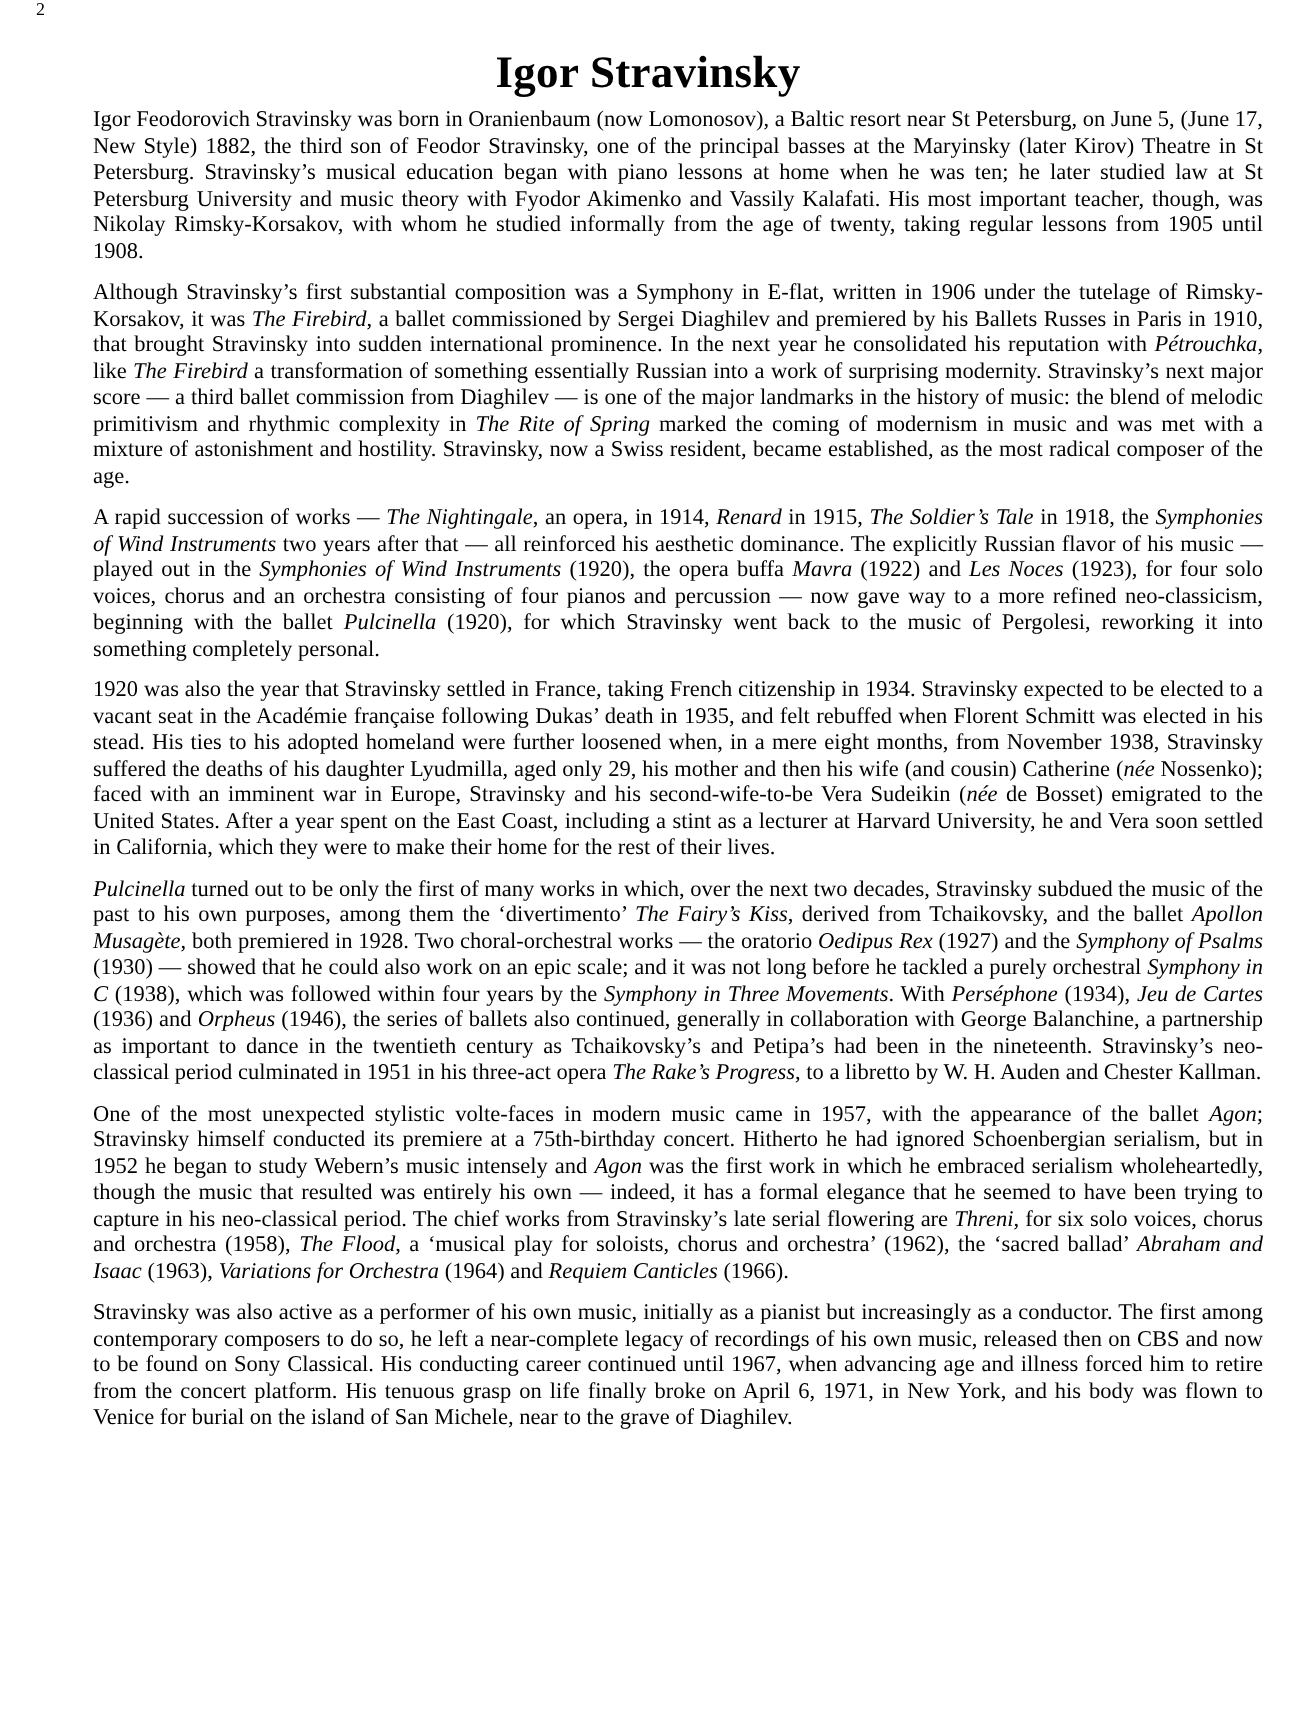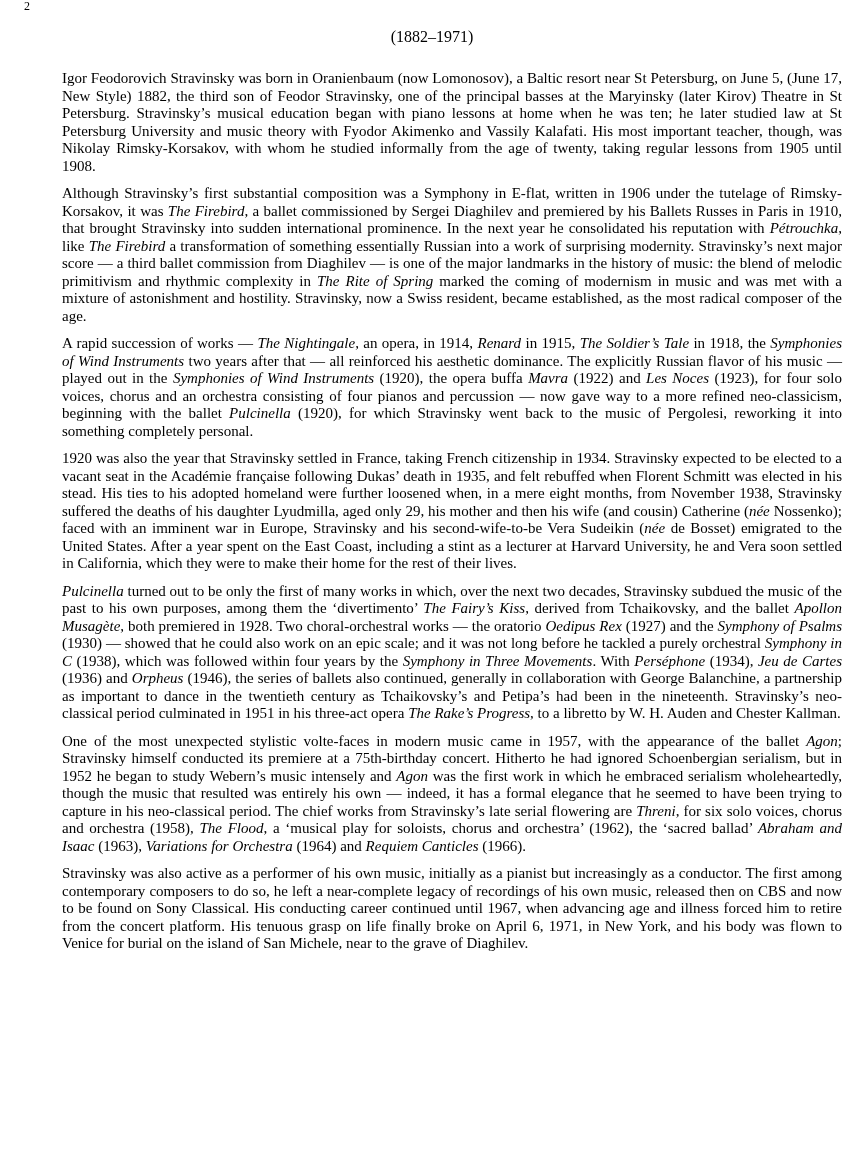--- a/index.html
+++ b/index.html
@@ -54,22 +54,22 @@
   }
   .para em {
   }
 </style>
 </head>
 <body>
 
 <div class="page">
   <div class="page-number">2</div>
 
+  <h1 class="doc-title">Igor Stravinsky</h1>
 
-  <div class="doc-subtitle">(1882–1971)</div>
 
   <div class="body-text">
       <p class="para">Igor Feodorovich Stravinsky was born in Oranienbaum (now Lomonosov), a Baltic resort near St Petersburg, on June 5, (June 17, New Style) 1882, the third son of Feodor Stravinsky, one of the principal basses at the Maryinsky (later Kirov) Theatre in St Petersburg. Stravinsky’s musical education began with piano lessons at home when he was ten; he later studied law at St Petersburg University and music theory with Fyodor Akimenko and Vassily Kalafati. His most important teacher, though, was Nikolay Rimsky-Korsakov, with whom he studied informally from the age of twenty, taking regular lessons from 1905 until 1908.</p>
       <p class="para">Although Stravinsky’s first substantial composition was a Symphony in E-flat, written in 1906 under the tutelage of Rimsky-Korsakov, it was <em>The Firebird</em>, a ballet commissioned by Sergei Diaghilev and premiered by his Ballets Russes in Paris in 1910, that brought Stravinsky into sudden international prominence. In the next year he consolidated his reputation with <em>Pétrouchka</em>, like <em>The Firebird</em> a transformation of something essentially Russian into a work of surprising modernity. Stravinsky’s next major score — a third ballet commission from Diaghilev — is one of the major landmarks in the history of music: the blend of melodic primitivism and rhythmic complexity in <em>The Rite of Spring</em> marked the coming of modernism in music and was met with a mixture of astonishment and hostility. Stravinsky, now a Swiss resident, became established, as the most radical composer of the age.</p>
       <p class="para">A rapid succession of works — <em>The Nightingale</em>, an opera, in 1914, <em>Renard</em> in 1915, <em>The Soldier’s Tale</em> in 1918, the <em>Symphonies of Wind Instruments</em> two years after that — all reinforced his aesthetic dominance. The explicitly Russian flavor of his music — played out in the <em>Symphonies of Wind Instruments</em> (1920), the opera buffa <em>Mavra</em> (1922) and <em>Les Noces</em> (1923), for four solo voices, chorus and an orchestra consisting of four pianos and percussion — now gave way to a more refined neo-classicism, beginning with the ballet <em>Pulcinella</em> (1920), for which Stravinsky went back to the music of Pergolesi, reworking it into something completely personal.</p>
       <p class="para">1920 was also the year that Stravinsky settled in France, taking French citizenship in 1934. Stravinsky expected to be elected to a vacant seat in the Académie française following Dukas’ death in 1935, and felt rebuffed when Florent Schmitt was elected in his stead. His ties to his adopted homeland were further loosened when, in a mere eight months, from November 1938, Stravinsky suffered the deaths of his daughter Lyudmilla, aged only 29, his mother and then his wife (and cousin) Catherine (<em>née</em> Nossenko); faced with an imminent war in Europe, Stravinsky and his second-wife-to-be Vera Sudeikin (<em>née</em> de Bosset) emigrated to the United States. After a year spent on the East Coast, including a stint as a lecturer at Harvard University, he and Vera soon settled in California, which they were to make their home for the rest of their lives.</p>
       <p class="para"><em>Pulcinella</em> turned out to be only the first of many works in which, over the next two decades, Stravinsky subdued the music of the past to his own purposes, among them the ‘divertimento’ <em>The Fairy’s Kiss</em>, derived from Tchaikovsky, and the ballet <em>Apollon Musagète</em>, both premiered in 1928. Two choral-orchestral works — the oratorio <em>Oedipus Rex</em> (1927) and the <em>Symphony of Psalms</em> (1930) — showed that he could also work on an epic scale; and it was not long before he tackled a purely orchestral <em>Symphony in C</em> (1938), which was followed within four years by the <em>Symphony in Three Movements</em>. With <em>Perséphone</em> (1934), <em>Jeu de Cartes</em> (1936) and <em>Orpheus</em> (1946), the series of ballets also continued, generally in collaboration with George Balanchine, a partnership as important to dance in the twentieth century as Tchaikovsky’s and Petipa’s had been in the nineteenth. Stravinsky’s neo-classical period culminated in 1951 in his three-act opera <em>The Rake’s Progress</em>, to a libretto by W. H. Auden and Chester Kallman.</p>
       <p class="para">One of the most unexpected stylistic volte-faces in modern music came in 1957, with the appearance of the ballet <em>Agon</em>; Stravinsky himself conducted its premiere at a 75th-birthday concert. Hitherto he had ignored Schoenbergian serialism, but in 1952 he began to study Webern’s music intensely and <em>Agon</em> was the first work in which he embraced serialism wholeheartedly, though the music that resulted was entirely his own — indeed, it has a formal elegance that he seemed to have been trying to capture in his neo-classical period. The chief works from Stravinsky’s late serial flowering are <em>Threni</em>, for six solo voices, chorus and orchestra (1958), <em>The Flood</em>, a ‘musical play for soloists, chorus and orchestra’ (1962), the ‘sacred ballad’ <em>Abraham and Isaac</em> (1963), <em>Variations for Orchestra</em> (1964) and <em>Requiem Canticles</em> (1966).</p>
       <p class="para">Stravinsky was also active as a performer of his own music, initially as a pianist but increasingly as a conductor. The first among contemporary composers to do so, he left a near-complete legacy of recordings of his own music, released then on CBS and now to be found on Sony Classical. His conducting career continued until 1967, when advancing age and illness forced him to retire from the concert platform. His tenuous grasp on life finally broke on April 6, 1971, in New York, and his body was flown to Venice for burial on the island of San Michele, near to the grave of Diaghilev.</p>
     </div>

